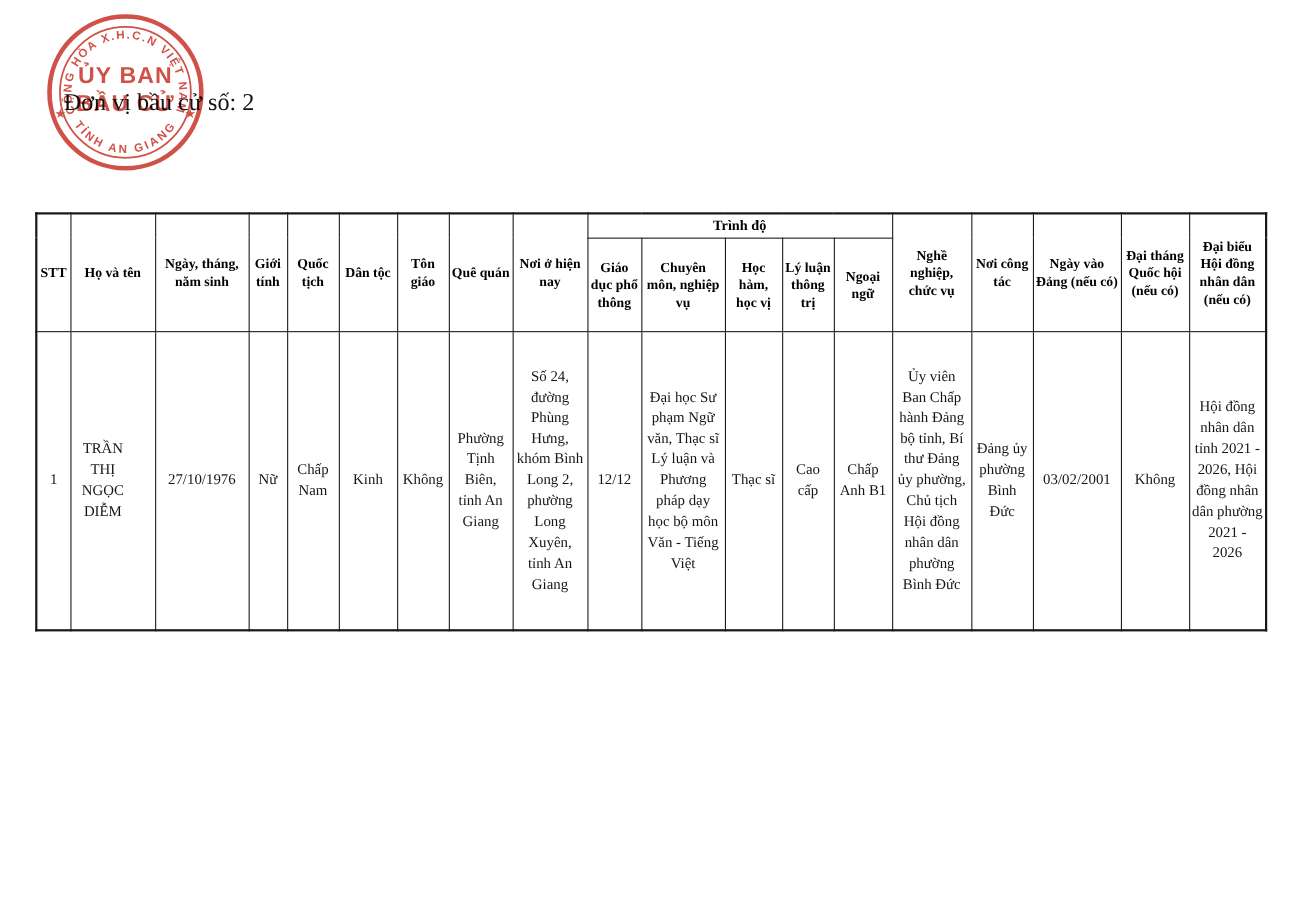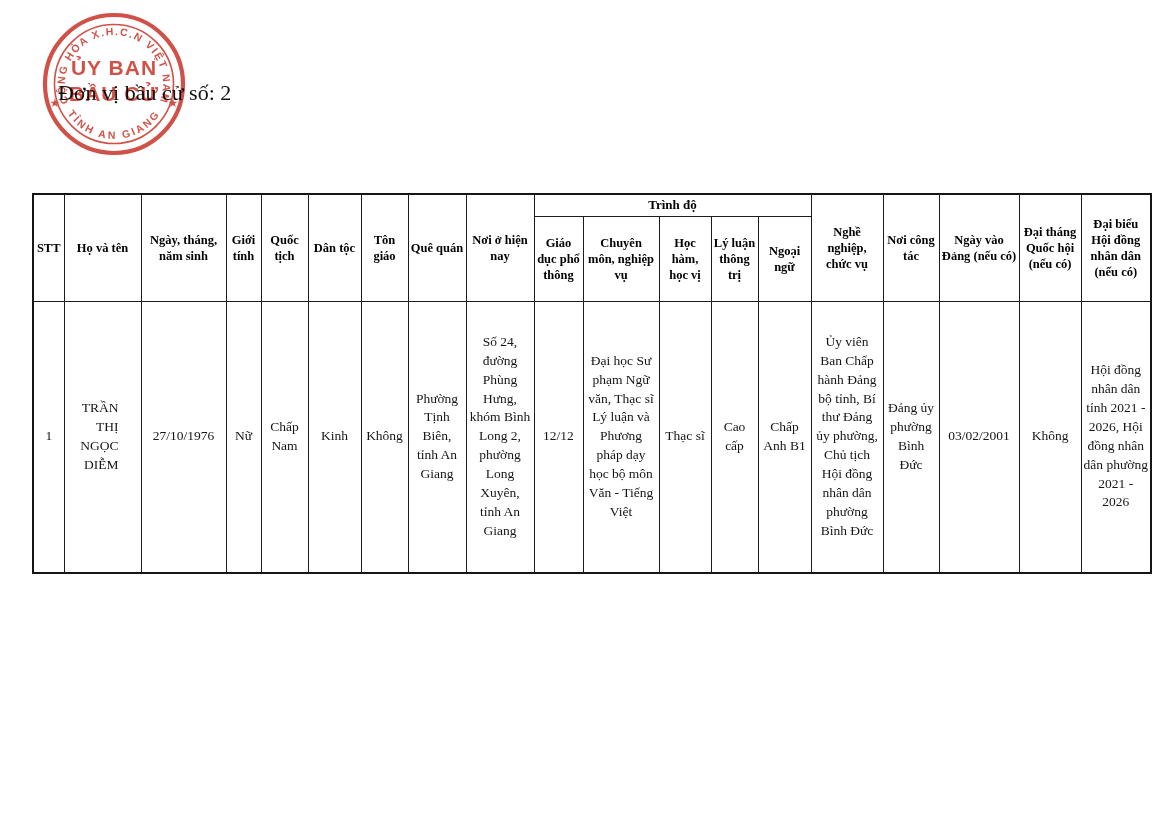--- a/index.html
+++ b/index.html
@@ -49,21 +49,21 @@
   .roster th,.roster td{
     border:1px solid #1c1c1c;padding:1px 2px;text-align:center;
     vertical-align:middle;overflow:hidden;
   }
   .roster th{font-weight:bold;font-size:12.5px;line-height:1.28;color:#000000;}
   .roster td{font-size:13.5px;line-height:1.4;color:#151515;}
   .roster .th-group{font-size:13px;}
   tr.tier1{height:22px;}
   tr.tier2{height:85px;}
   tr.data-row{height:272px;}
-  td.name-cell{text-align:right;padding:2px 22px 2px 4px;margin-top:36px;}
+  td.name-cell{text-align:center;padding:2px 22px 2px 4px;margin-top:36px;}
 </style>
 </head>
 <body>
 
 <div class="page">
 
   <div class="hdr-line l1">Đơn vị bầu cử số: 2</div>
 
   <svg class="stamp" viewBox="0 0 160 160" aria-hidden="true">
     <circle class="stamp-ring" cx="80" cy="80" r="69" stroke-width="4.2"></circle>

